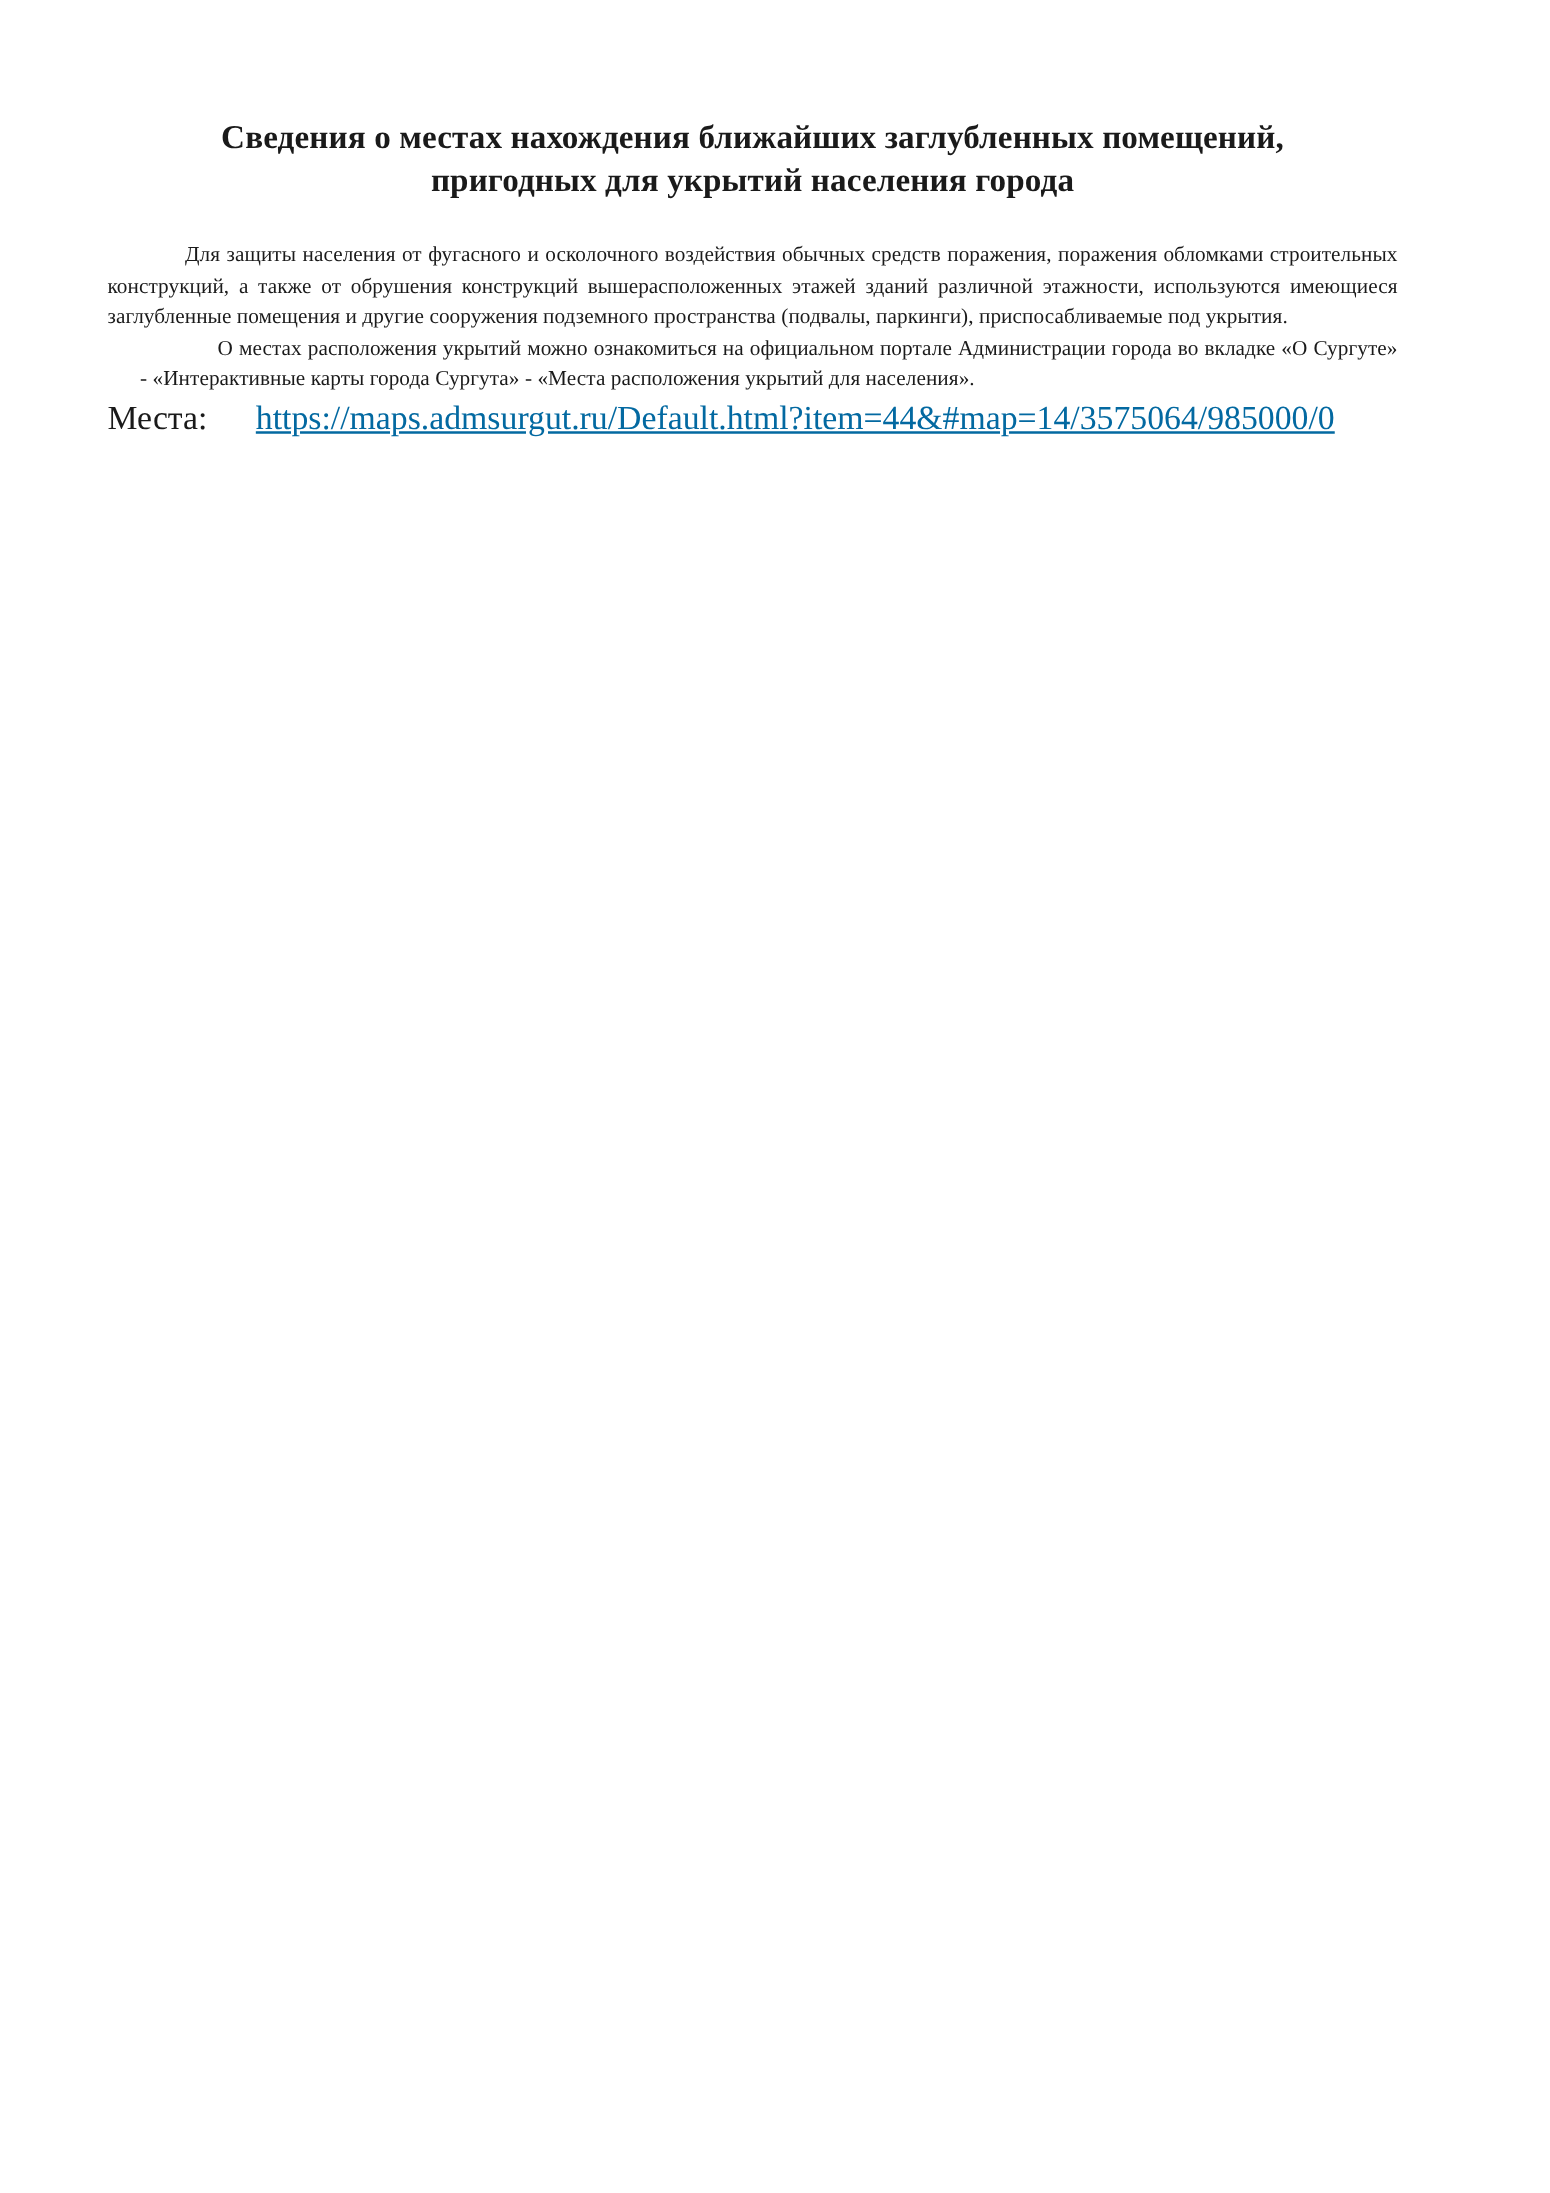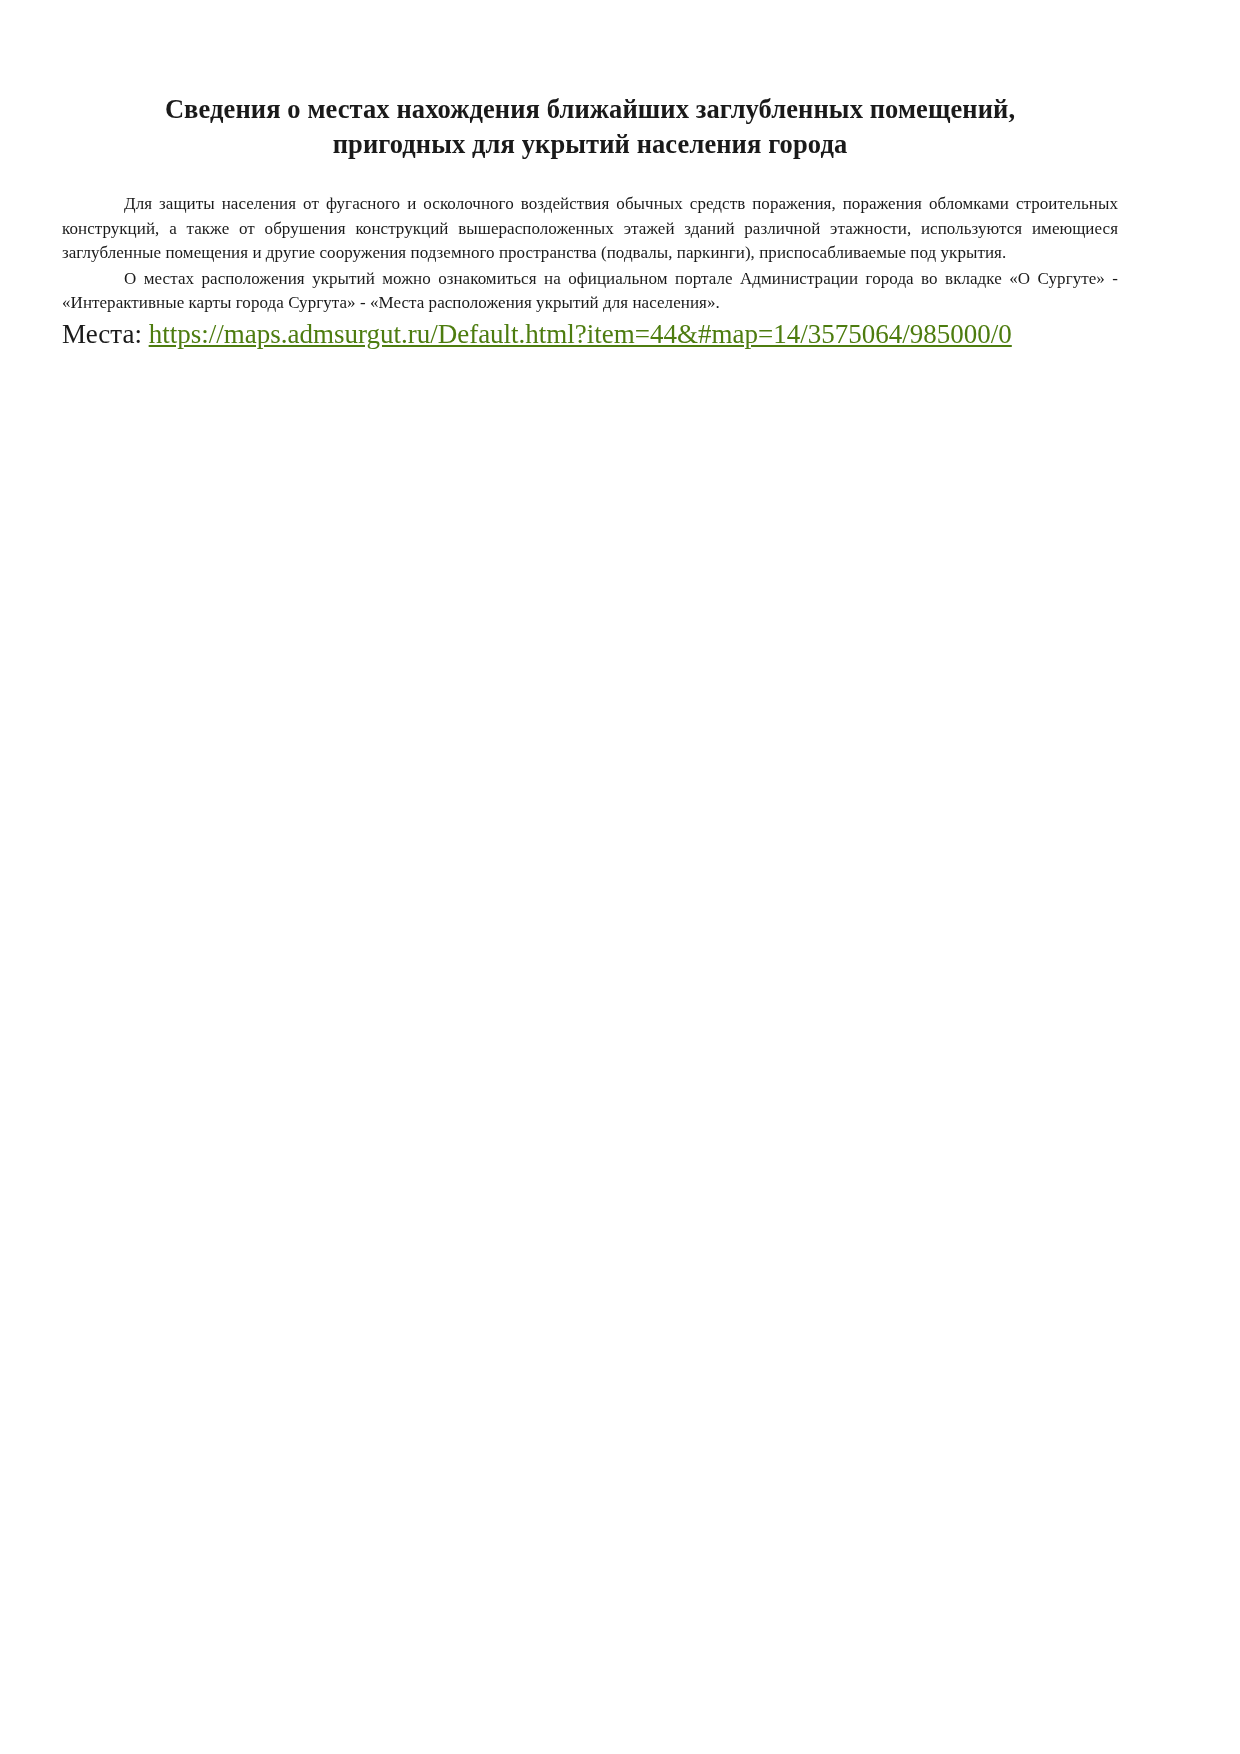--- a/index.html
+++ b/index.html
@@ -12,21 +12,21 @@
     height: 1754px;
     font-family: "Liberation Serif", "DejaVu Serif", serif;
     color: #1a1a1a;
     position: relative;
     overflow: hidden;
   }
   .page {
     box-sizing: border-box;
     width: 1240px;
     height: 1634px;
-    padding: 92px 122px 100px 62px;
+    padding: 92px 122px 100px 86px;
     background: #ffffff;
   }
   .doc-title {
     text-align: center;
     font-size: 26.5px;
     line-height: 1.33;
     margin: 0 0 6px 0;
     letter-spacing: 0.1px;
   }
   .doc-title .line {
@@ -40,33 +40,35 @@
     font-size: 17px;
     line-height: 1.42;
     text-align: justify;
     text-indent: 62px;
     letter-spacing: 0.05px;
     -webkit-hyphens: none;
     hyphens: none;
   }
   p.para + p.para {
     margin-top: 2px;
+    margin-left: 26px;
   }
   .link-line {
     margin: 0;
     font-size: 27px;
     line-height: 1.42;
     text-align: left;
     text-indent: 0;
   }
   .link {
-    color: #4d7c0f;
+    color: #0369a1;
     text-decoration: underline;
     text-underline-offset: 2px;
     word-break: break-all;
+    margin-left: 32px;
   }
 </style>
 </head>
 <body>
 
 <div class="page">
 
   <h1 class="doc-title">
     <span class="line">Сведения о местах нахождения ближайших заглубленных помещений,</span>
     <span class="line">пригодных для укрытий населения города</span>

